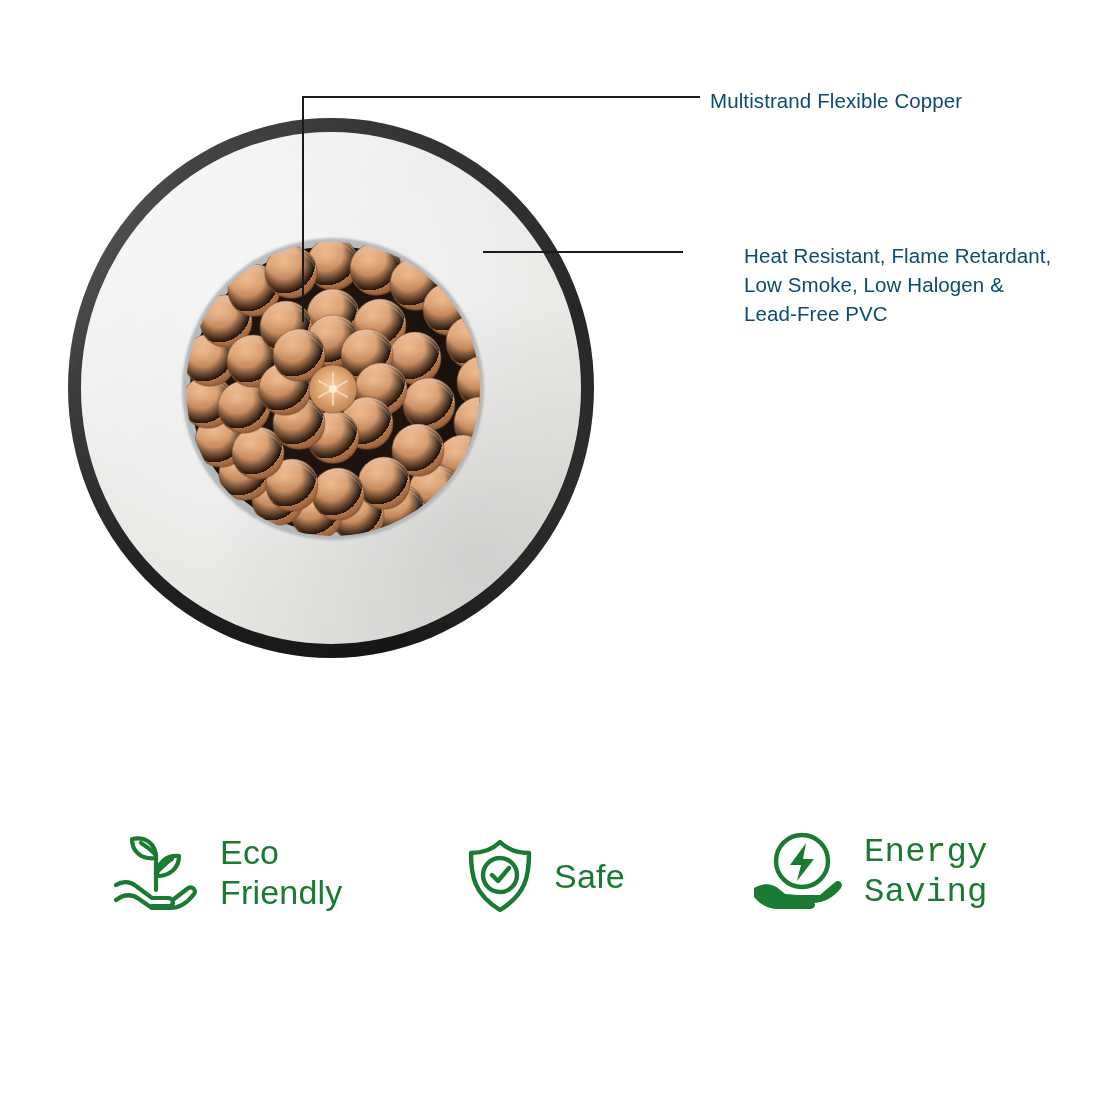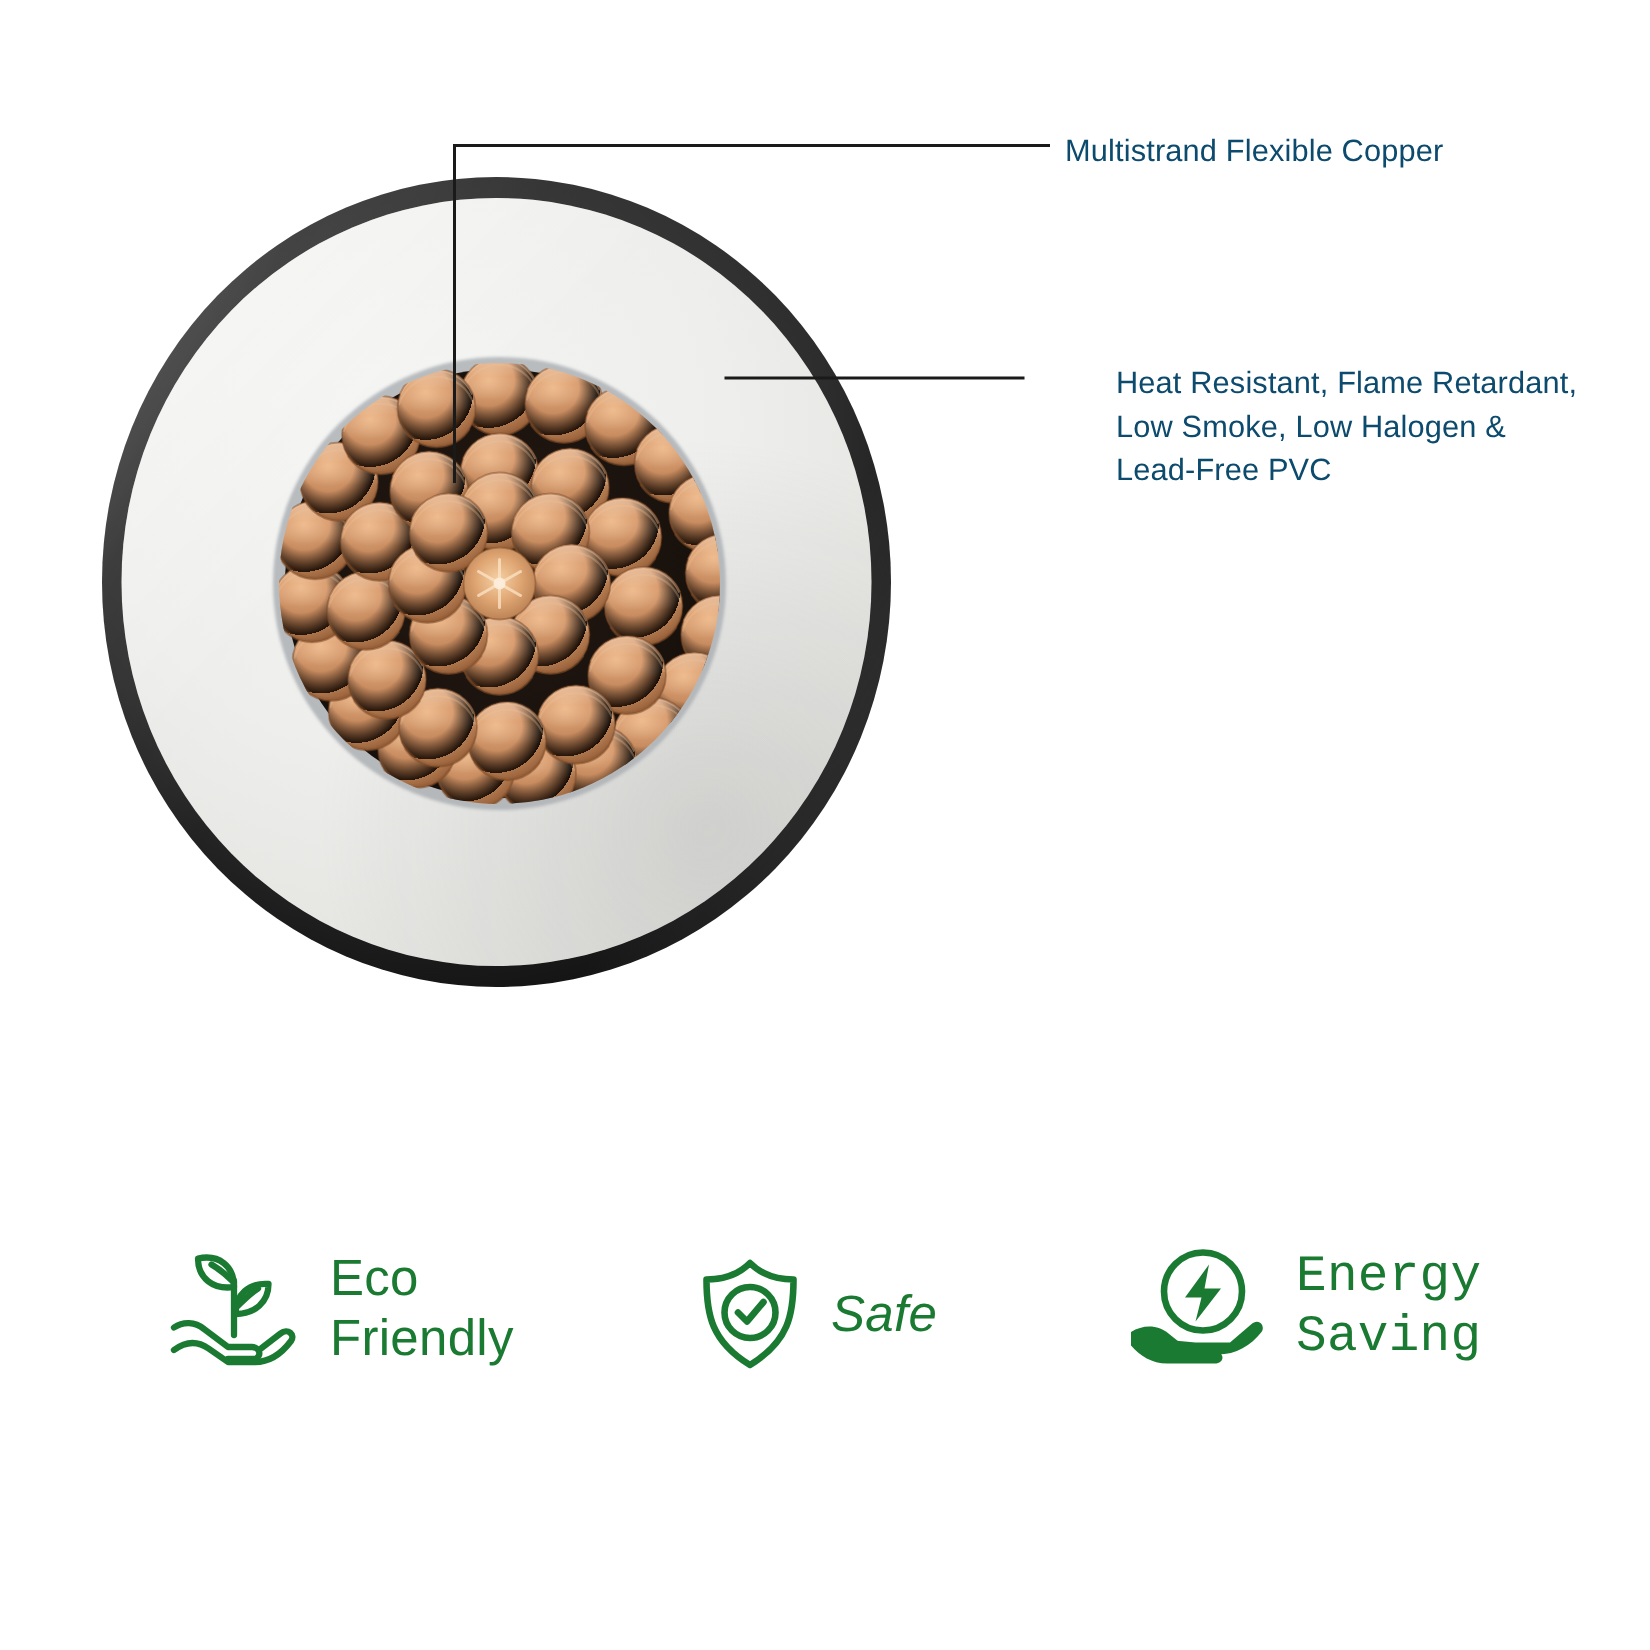--- a/index.html
+++ b/index.html
@@ -122,21 +122,21 @@
     width: 1100px;
     height: 130px;
   }
   .badge {
     position: absolute;
     display: flex;
     align-items: center;
     gap: 16px;
   }
   #badge-eco    { left: 112px; top: 10px; justify-content: flex-end; }
-  #badge-safe   { left: 462px; top: 18px; font-style: italic; }
+  #badge-safe   { left: 462px; top: 18px; }
   #badge-energy { left: 752px; top: 10px; font-family: Liberation Mono, monospace; }
 
   .badge-icon { flex: 0 0 auto; display: block; }
   .badge-label {
     color: #1a7a32;
     font-size: 34px;
     line-height: 40px;
     letter-spacing: 0.2px;
     white-space: pre-line;
   }

